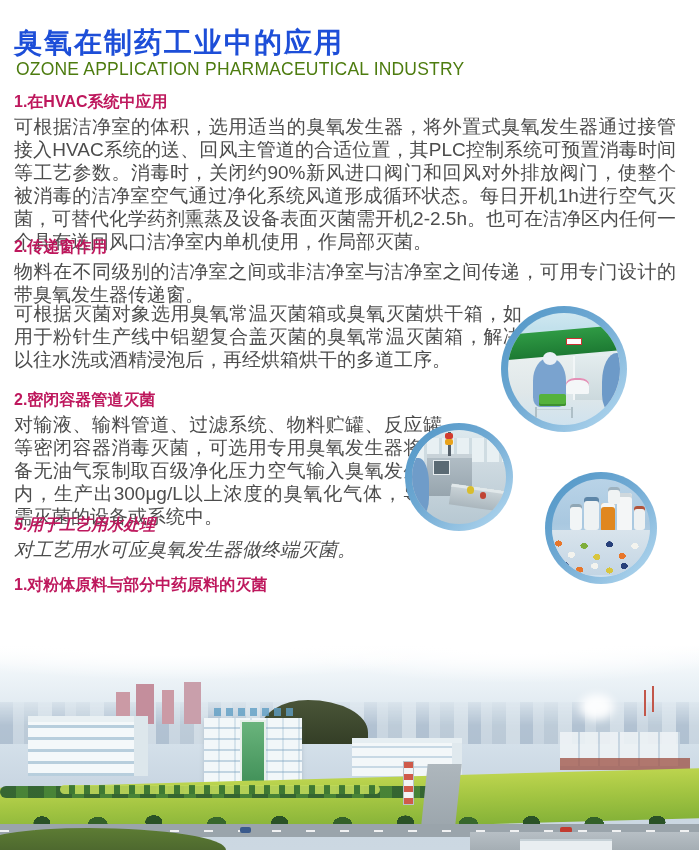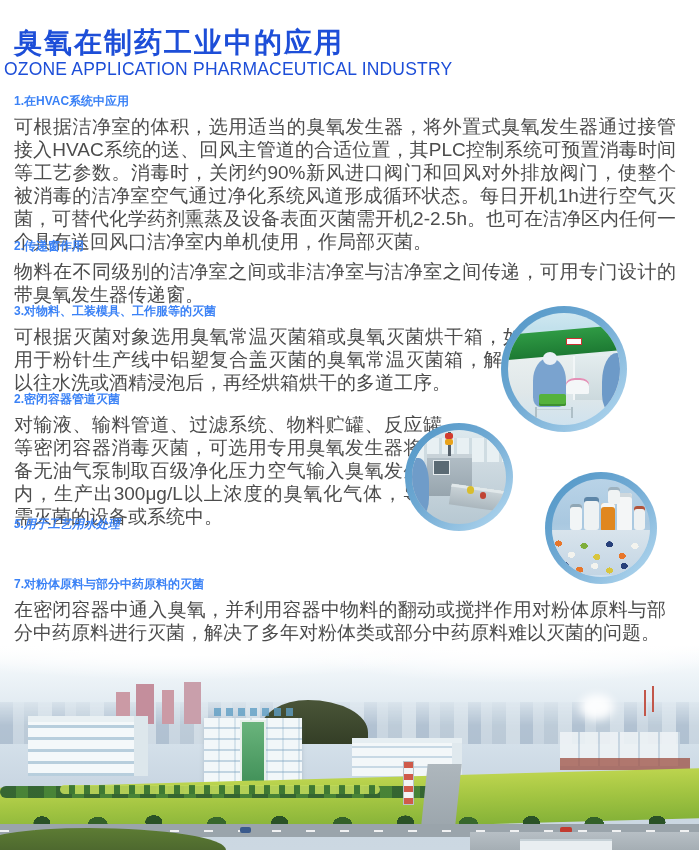--- a/index.html
+++ b/index.html
@@ -6,27 +6,27 @@
   .page{
     position:relative;width:699px;height:850px;overflow:hidden;background:#ffffff;
     font-family:"Liberation Sans","DejaVu Sans",sans-serif;
   }
   
   .title{
     position:absolute;left:14px;top:24px;font-size:28px;font-weight:800;
     color:#1d4ed8;letter-spacing:2px;white-space:nowrap;
   }
   .subtitle{
-    position:absolute;left:4px;top:59px;font-size:17.5px;font-weight:400;
-    color:#1d4ed8;letter-spacing:.2px;white-space:nowrap;
+    position:absolute;left:16px;top:59px;font-size:17.5px;font-weight:400;
+    color:#4d7c0f;letter-spacing:.2px;white-space:nowrap;
   }
   
   .sec{position:absolute;left:14px;}
   .sec h3{
-    margin:0 0 4px 0;font-size:12px;font-weight:600;color:#3b82f6;line-height:19px;
+    margin:0 0 4px 0;font-size:16px;font-weight:600;color:#be185d;line-height:19px;
   }
   .sec p{
     margin:0;font-size:19px;color:#4c4c4c;line-height:23px;text-align:justify;
   }
   .s1{top:92px;width:662px;}
   .s2{top:237px;width:662px;}
   .s3{top:302px;width:508px;}
   .s4{top:390px;width:428px;}
   .s5{top:515px;width:662px;font-style:italic;}
   .s6{top:575px;width:652px;}
@@ -167,36 +167,35 @@
     <h3>1.在HVAC系统中应用</h3>
     <p>可根据洁净室的体积，选用适当的臭氧发生器，将外置式臭氧发生器通过接管接入HVAC系统的送、回风主管道的合适位置，其PLC控制系统可预置消毒时间等工艺参数。消毒时，关闭约90%新风进口阀门和回风对外排放阀门，使整个被消毒的洁净室空气通过净化系统风道形成循环状态。每日开机1h进行空气灭菌，可替代化学药剂熏蒸及设备表面灭菌需开机2-2.5h。也可在洁净区内任何一个具有送回风口洁净室内单机使用，作局部灭菌。</p>
   </div>
 
   <div class="sec s2">
     <h3>2.传递窗作用</h3>
     <p>物料在不同级别的洁净室之间或非洁净室与洁净室之间传递，可用专门设计的带臭氧发生器传递窗。</p>
   </div>
 
   <div class="sec s3">
-    <h3>3.对物料、工装模具、工作服等的灭菌</h3>
     <p>可根据灭菌对象选用臭氧常温灭菌箱或臭氧灭菌烘干箱，如用于粉针生产线中铝塑复合盖灭菌的臭氧常温灭菌箱，解决以往水洗或酒精浸泡后，再经烘箱烘干的多道工序。</p>
   </div>
 
   <div class="sec s4">
     <h3>2.密闭容器管道灭菌</h3>
     <p>对输液、输料管道、过滤系统、物料贮罐、反应罐等密闭容器消毒灭菌，可选用专用臭氧发生器将自备无油气泵制取百级净化压力空气输入臭氧发生室内，生产出300μg/L以上浓度的臭氧化气体，导入需灭菌的设备或系统中。</p>
   </div>
 
   <div class="sec s5">
     <h3>5.用于工艺用水处理</h3>
+    <p>对工艺用水可应臭氧发生器做终端灭菌。</p>
   </div>
 
   <div class="sec s6">
-    <h3>7.对粉体原料与部分中药原料的灭菌</h3>
-    <p>在密闭容器中通入臭氧，并利用容器中物料的翻动或搅拌作用对粉体原料与部分中药原料进行灭菌，解决了多年对粉体类或部分中药原料难以灭菌的问题。</p>
+    <h3>1.对粉体原料与部分中药原料的灭菌</h3>
   </div>
 
   <div class="circle c1">
     <div class="ph">
       <div class="abs hood"></div>
       <div class="abs hoodlabel"></div>
       <div class="abs glass"></div>
       <div class="abs worker1">
           <span class="hd"></span>
         </div>

